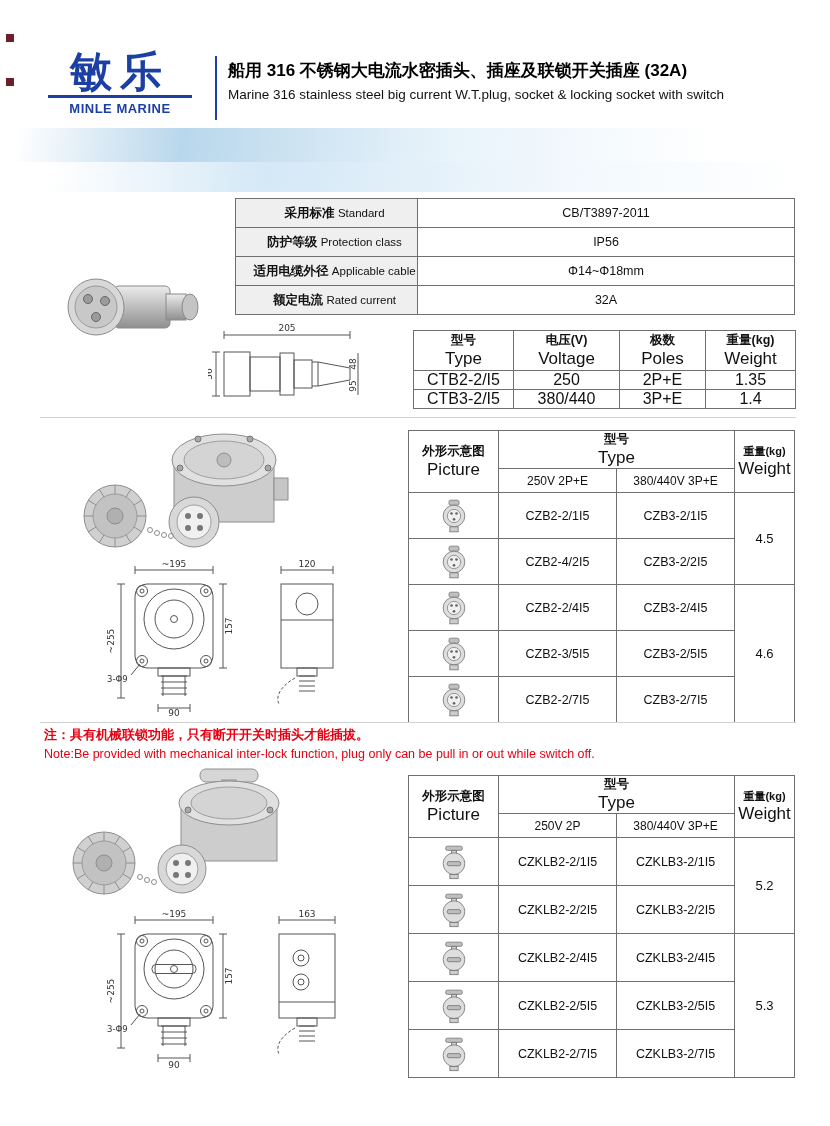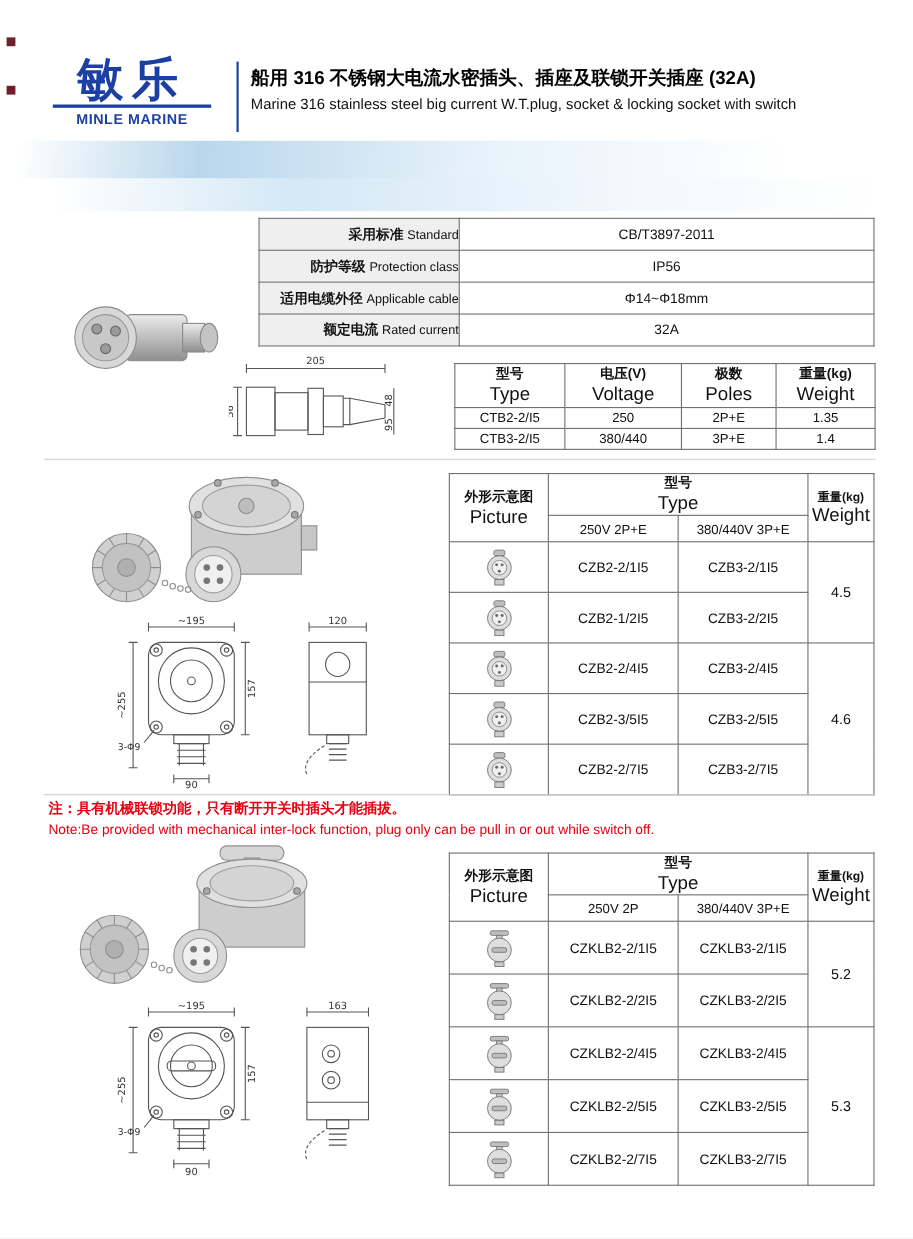--- a/index.html
+++ b/index.html
@@ -24,24 +24,24 @@
   
   table{border-collapse:collapse;table-layout:fixed}
   th,td{border:1px solid #6f6f6f;text-align:center;vertical-align:middle;font-weight:normal;
         font-size:12.5px;color:#111;overflow:hidden}
   .cn{display:block;font-weight:bold;font-size:12.5px}
   .en{display:block;font-size:17px}
   .inline-cn{font-weight:bold;font-size:12.5px}
   .inline-en{font-size:11.5px}
   .specs{position:absolute;left:235px;top:198px;width:560px}
   .specs td{height:29px}
-  .specs .lbl{text-align:right;padding-left:16px;background:#efefef;white-space:nowrap}
+  .specs .lbl{text-align:center;padding-left:16px;background:#efefef;white-space:nowrap}
   .ptable{position:absolute;left:413px;top:330px;width:382px}
   .ptable th{height:40px}
-  .ptable td{height:19px;font-size:12px}
+  .ptable td{height:19px;font-size:16px}
   .stable{position:absolute;width:387px}
   .stable th{height:28px}
   .stable .sub{height:24px;font-size:12px;font-weight:normal}
   .stable td{height:46px;font-size:12.5px}
   .stable-b td{height:48px}
   .stable .wt{font-size:13px}
   .thumb{width:30px;height:38px;display:block;margin:0 auto}
   .note{position:absolute;left:44px;top:726px;color:#e60012}
   .note-cn{font-size:13px;font-weight:bold}
   .note-en{font-size:12.5px;margin-top:3px}
@@ -303,21 +303,21 @@
       <td>CZB2-2/1I5</td>
       <td>CZB3-2/1I5</td>
       <td class="wt" rowspan="2">4.5</td>
     </tr>
     <tr>
       <td>
             <svg class="thumb">
               <use href="#thumb-socket"></use>
             </svg>
           </td>
-      <td>CZB2-1/2I5</td>
+      <td>CZB2-4/2I5</td>
       <td>CZB3-2/2I5</td>
     </tr>
     <tr>
       <td>
             <svg class="thumb">
               <use href="#thumb-socket"></use>
             </svg>
           </td>
       <td>CZB2-2/4I5</td>
       <td>CZB3-2/4I5</td>

